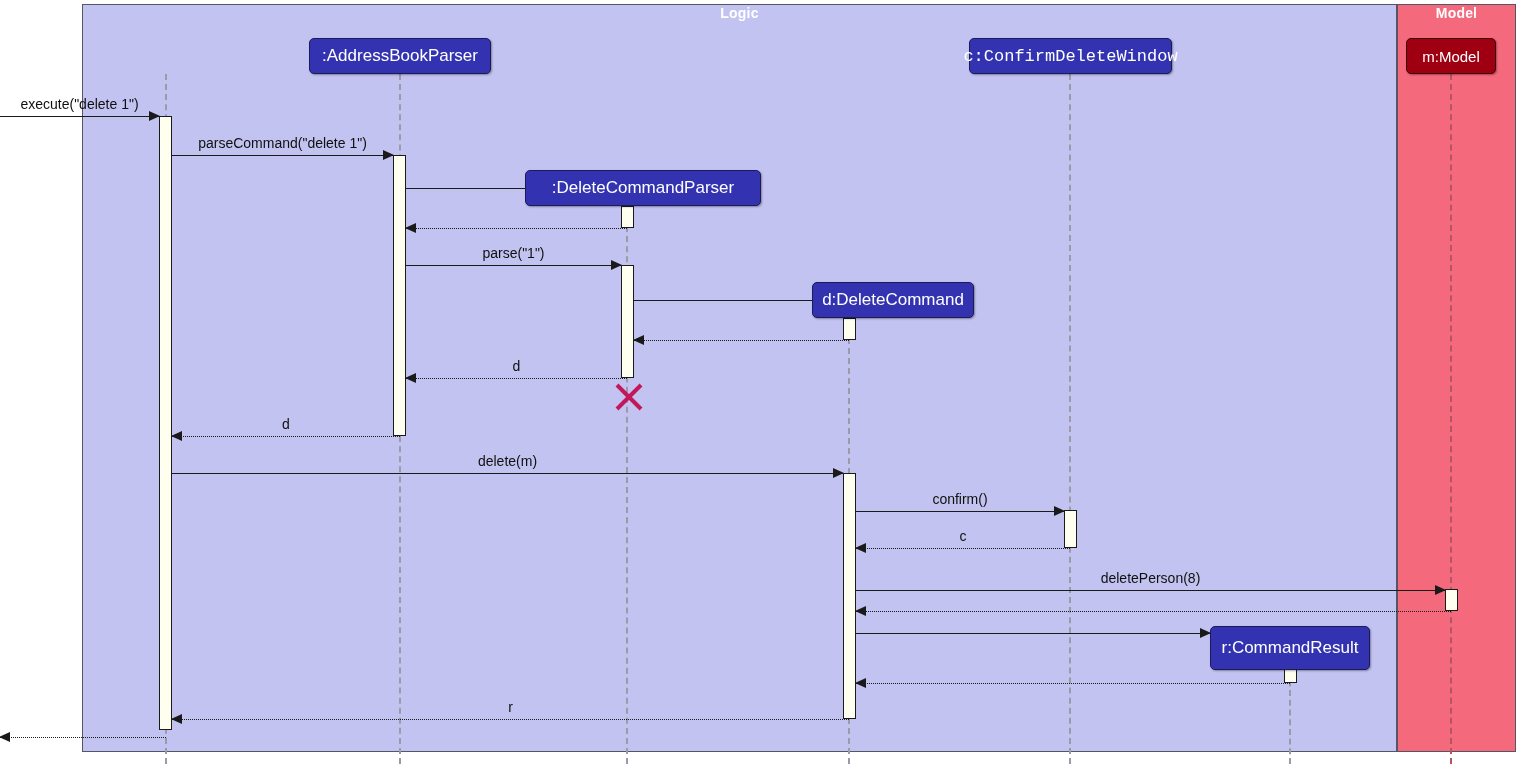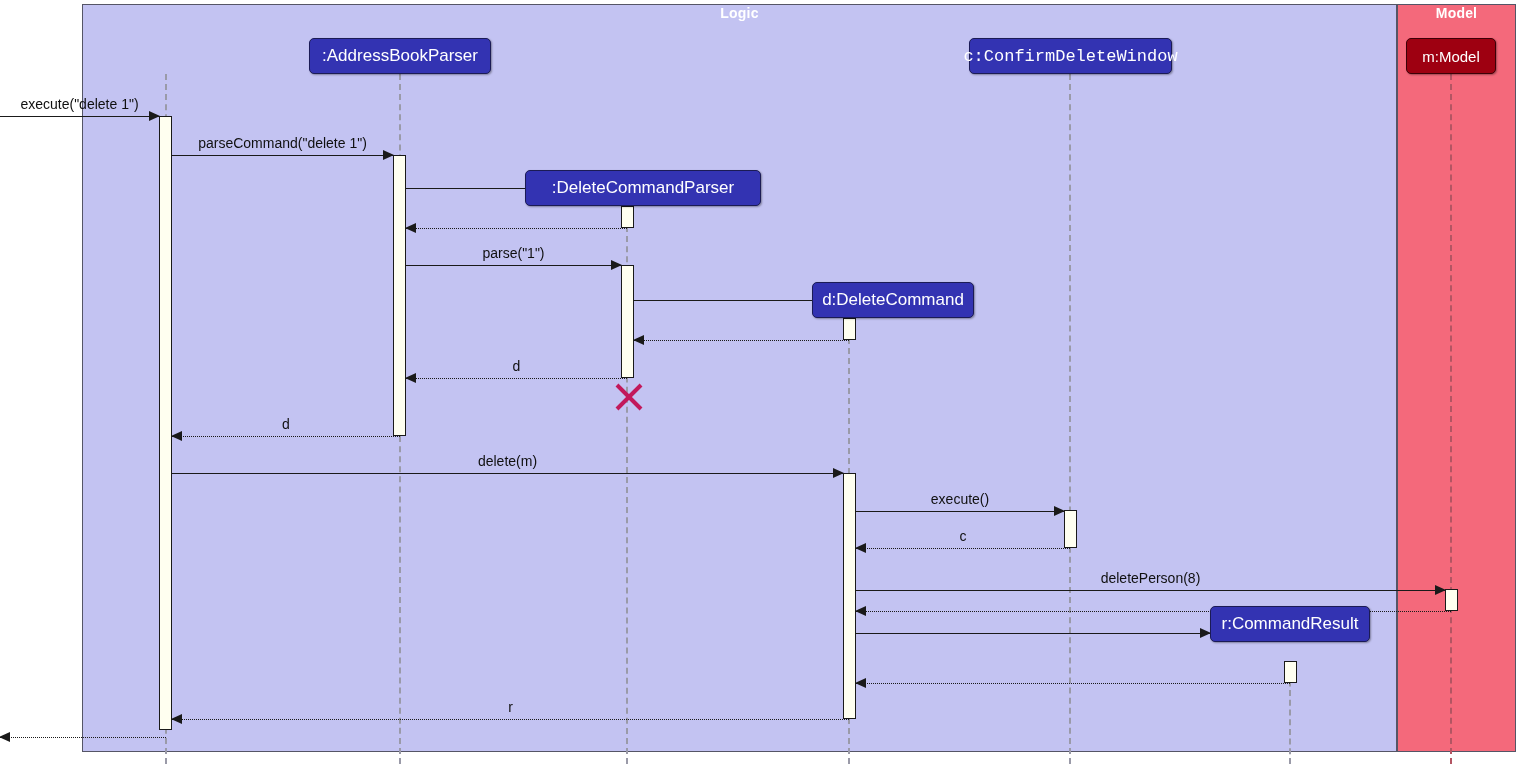--- a/index.html
+++ b/index.html
@@ -122,21 +122,21 @@
       <div class="lbl">d</div>
     </div>
     <div class="msg right" style="left: 172px; top: 473px; width: 671px;">
       <div class="line"></div>
       <div class="head"></div>
       <div class="lbl">delete(m)</div>
     </div>
     <div class="msg right" style="left: 856px; top: 511px; width: 208px;">
       <div class="line"></div>
       <div class="head"></div>
-      <div class="lbl">execute()</div>
+      <div class="lbl">confirm()</div>
     </div>
     <div class="msg left dotted" style="left: 856px; top: 548px; width: 214px;">
       <div class="line"></div>
       <div class="head"></div>
       <div class="lbl">c</div>
     </div>
     <div class="msg right" style="left: 856px; top: 590px; width: 589px;">
       <div class="line"></div>
       <div class="head"></div>
       <div class="lbl">deletePerson(8)</div>
@@ -180,19 +180,19 @@
     </div>
     <div class="pbox blue" style="left: 525px; top: 170px; width: 236px; height: 36px;">
       <span>:DeleteCommandParser</span>
     </div>
     <div class="pbox blue" style="left: 768px; top: 282px; width: 162px; height: 36px; margin-left: 44px;">
       <span>d:DeleteCommand</span>
     </div>
     <div class="pbox blue" style="left: 969px; top: 38px; width: 203px; height: 36px; font-family: Liberation Mono, monospace;">
       <span>c:ConfirmDeleteWindow</span>
     </div>
-    <div class="pbox blue" style="left: 1210px; top: 606px; width: 160px; height: 36px;">
+    <div class="pbox blue" style="left: 1210px; top: 626px; width: 160px; height: 44px;">
       <span>r:CommandResult</span>
     </div>
     <div class="pbox darkred" style="left: 1406px; top: 38px; width: 90px; height: 36px;">
       <span>m:Model</span>
     </div>
   </div>
 
 </body></html>

